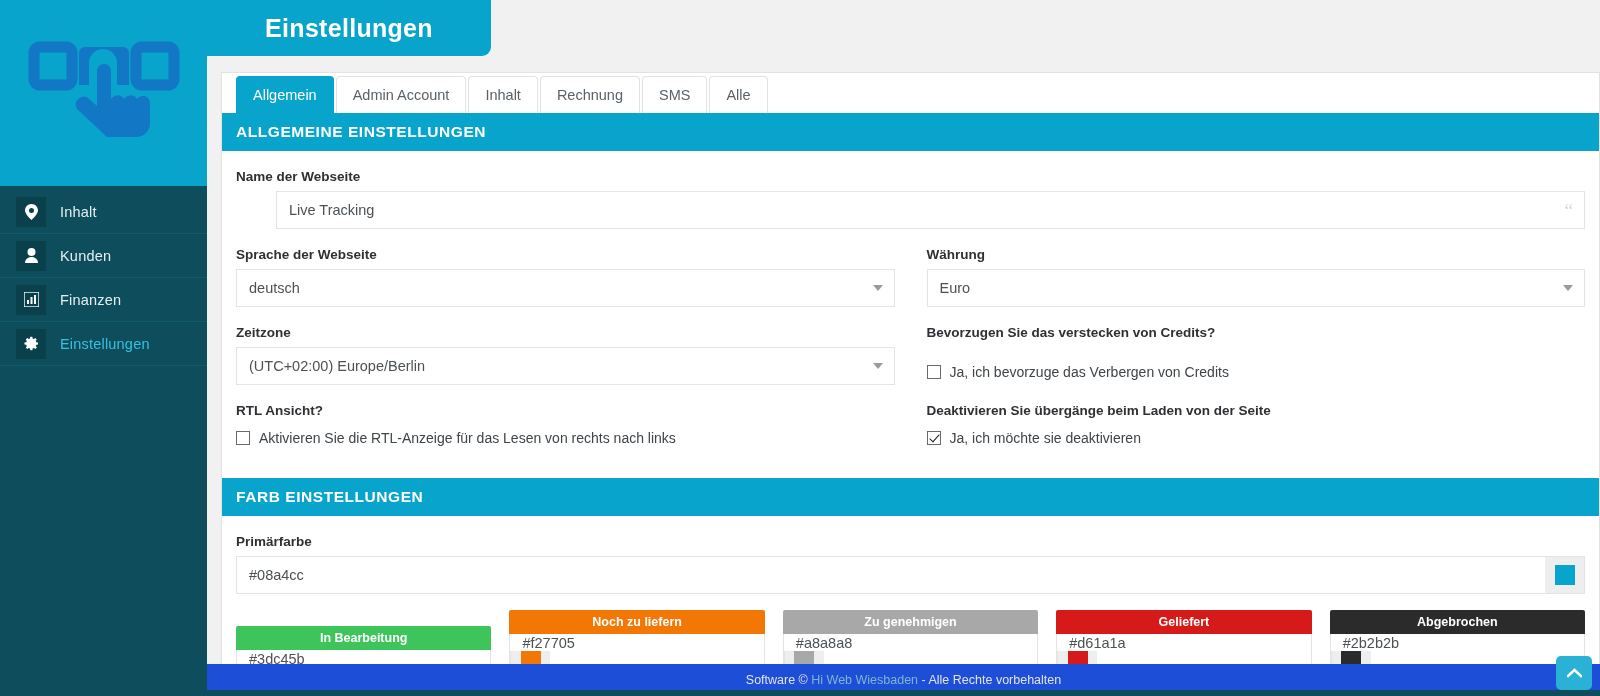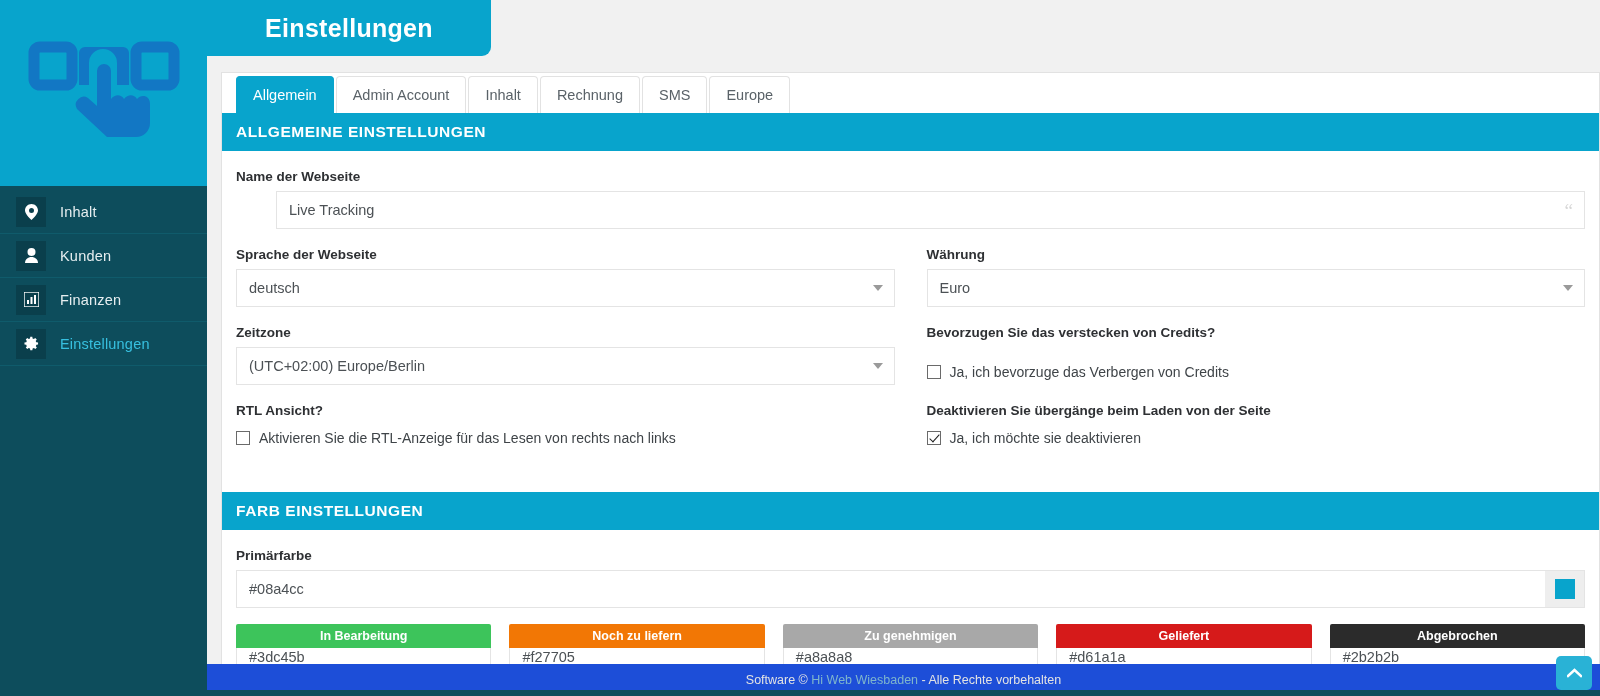--- a/index.html
+++ b/index.html
@@ -134,21 +134,21 @@
   
   .section-bar {
     background: #08a4cc;
     color: #ffffff;
     font-size: 15.5px;
     font-weight: bold;
     letter-spacing: .55px;
     padding: 10px 0 10px 14px;
   }
 
-  .section-body { padding: 0 14px 20px 14px; background: #fff; }
+  .section-body { padding: 0 14px 6px 14px; background: #fff; }
 
   .row { display: flex; }
   .col { width: 50%; padding-right: 16px; }
   .col.right { padding-right: 0; padding-left: 16px; }
 
   .field { margin-top: 18px; }
   .field-label {
     font-size: 13.5px;
     font-weight: bold;
     color: #2e3033;
@@ -392,21 +392,21 @@
         <div class="tab">
             <span>Inhalt</span>
           </div>
         <div class="tab">
             <span>Rechnung</span>
           </div>
         <div class="tab">
             <span>SMS</span>
           </div>
         <div class="tab">
-            <span>Europe</span>
+            <span>Alle</span>
           </div>
       </div>
 
       <div class="section-bar">ALLGEMEINE EINSTELLUNGEN</div>
 
       <div class="section-body">
 
         <div class="field">
           <label class="field-label">Name der Webseite</label>
           <span class="input-wrap">
@@ -491,21 +491,21 @@
             <input class="text-input" type="text" value="#08a4cc" style="">
             <span class="color-preview-btn" style="height:38px;border:1px solid #e4e4e4;border-left:none">
               <span class="color-chip" id="primary-chip" style="background: rgb(8, 164, 204);"></span>
             </span>
           </div>
         </div>
 
         <div class="color-grid">
 
           <div class="color-cell">
-            <div class="color-tag" id="tag-0" style="background: rgb(61, 196, 91);">In Bearbeitung</div>
+            <div class="color-tag" id="tag-0" style="background: rgb(61, 196, 91); margin-top: 16px;">In Bearbeitung</div>
             <div class="color-input-row">
               <span class="ci-text">#3dc45b</span>
               <span class="color-preview-btn">
                 <span class="color-chip" id="chip-0" style="background: rgb(61, 196, 91);"></span>
               </span>
             </div>
           </div>
 
           <div class="color-cell">
             <div class="color-tag" id="tag-1" style="background: rgb(242, 119, 5);">Noch zu liefern</div>

